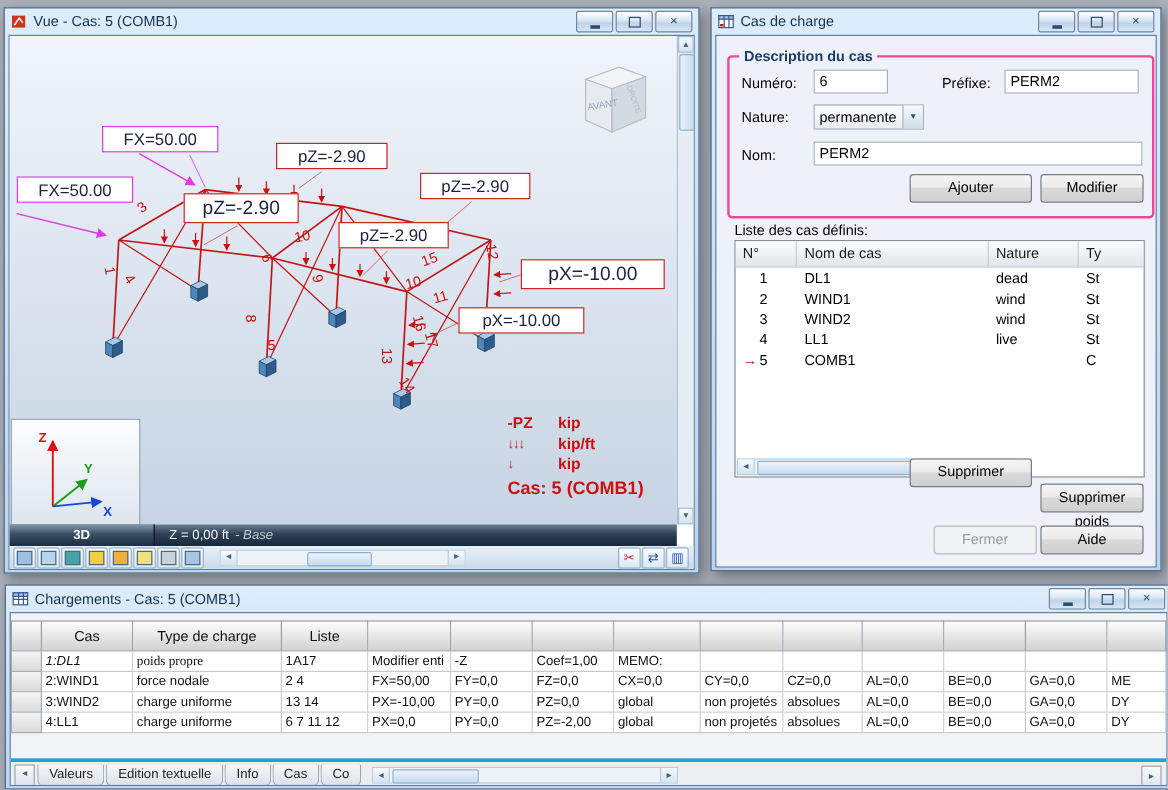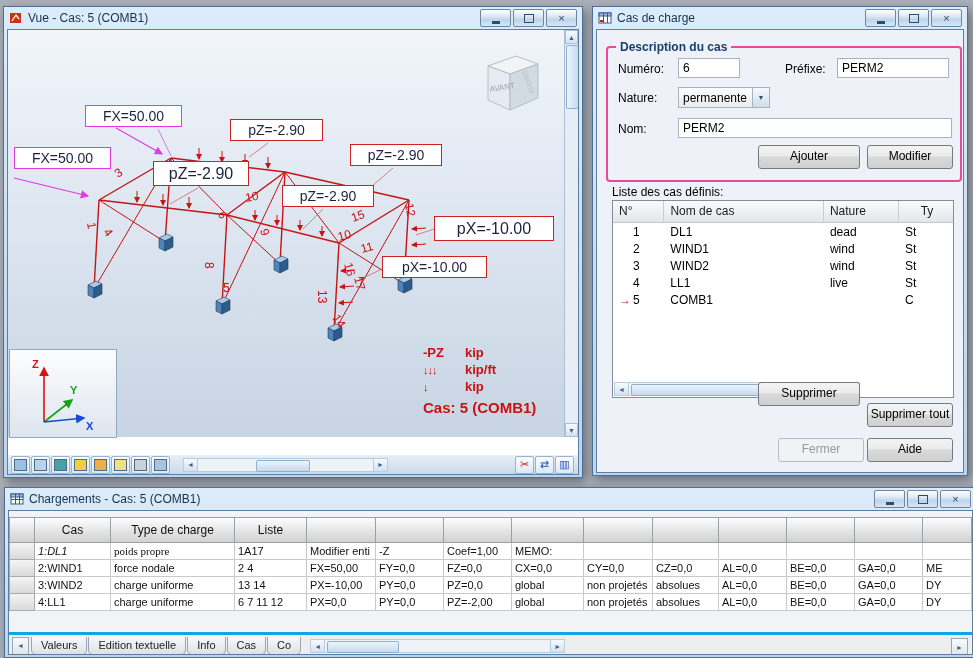--- a/index.html
+++ b/index.html
@@ -292,20 +292,27 @@
           <span>kip/ft</span>
         </div>
         <div class="leg-row">
           <span class="leg-arrows">↓</span>
           <span>kip</span>
         </div>
         <div class="leg-case">Cas: 5 (COMB1)</div>
       </div>
     </div>
 
+    <div class="view-statusbar">
+      <div class="vtab3d">3D</div>
+      <div class="vstatus">
+        <span>Z = 0,00 ft</span>
+        <i>- Base</i>
+      </div>
+    </div>
 
     <div class="view-toolbar">
       <div class="tbtn">
           <span class="tblock" style="background:#9cc0e4"></span>
         </div>
       <div class="tbtn">
           <span class="tblock" style="background:#b8d4ec"></span>
         </div>
       <div class="tbtn">
           <span class="tblock" style="background:#48a0a8"></span>
@@ -390,21 +397,21 @@
     <input class="txt" style="left: 81px; top: 88px; width: 274px;" value="PERM2">
     <div class="btn" style="left:161px;top:115px;width:100px;">Ajouter</div>
     <div class="btn" style="left:270px;top:115px;width:84px;">Modifier</div>
 
     <span class="lbl" style="left:15px;top:155px;">Liste des cas définis:</span>
     <div class="caselist" style="left:15px;top:170px;width:340px;height:196px;">
       <div class="cl-header">
         <div class="cl-hcell" style="width:57px;">N°</div>
         <div class="cl-hcell" style="width:180px;">Nom de cas</div>
         <div class="cl-hcell" style="width:84px;">Nature</div>
-        <div class="cl-hcell" style="width:60px;border-right:none;text-align:center;">Ty</div>
+        <div class="cl-hcell" style="width:60px;border-right:none;">Ty</div>
       </div>
       <div id="case-rows">
           <div class="case-row">
             <div class="cl-cell" style="width: 57px;"><span class="cur-marker"></span><span>1</span></div>
             <div class="cl-cell" style="width: 180px;">DL1</div>
             <div class="cl-cell" style="width: 84px;">dead</div>
             <div class="cl-cell" style="width: 60px;">St</div>
           </div>
           <div class="case-row">
             <div class="cl-cell" style="width: 57px;"><span class="cur-marker"></span><span>2</span></div>
@@ -434,21 +441,21 @@
       <div class="hscroll cl-hscroll">
         <div class="sarrow">◄</div>
         <div class="htrack">
             <div class="hthumb" style="left:2px;width:190px;"></div>
           </div>
         <div class="sarrow">►</div>
       </div>
     </div>
 
     <div class="btn" style="left:161px;top:352px;width:100px;">Supprimer</div>
-    <div class="btn" style="left:270px;top:373px;width:84px;">Supprimer tout</div>
+    <div class="btn" style="left:270px;top:373px;width:84px;">Supprimer poids</div>
     <div class="btn disabled" style="left:181px;top:408px;width:84px;">Fermer</div>
     <div class="btn" style="left:270px;top:408px;width:84px;">Aide</div>
   </div>
 </div>
 
 <div class="window" style="left:4px;top:487px;width:971px;height:169px;">
   <div class="titlebar">
     <svg width="14" height="14">
       <rect x="1" y="2" width="12" height="10" fill="#ffffff" stroke="#3a5a8a"></rect>
       <rect x="1" y="2" width="12" height="3" fill="#9ec2ea" stroke="#3a5a8a"></rect>

